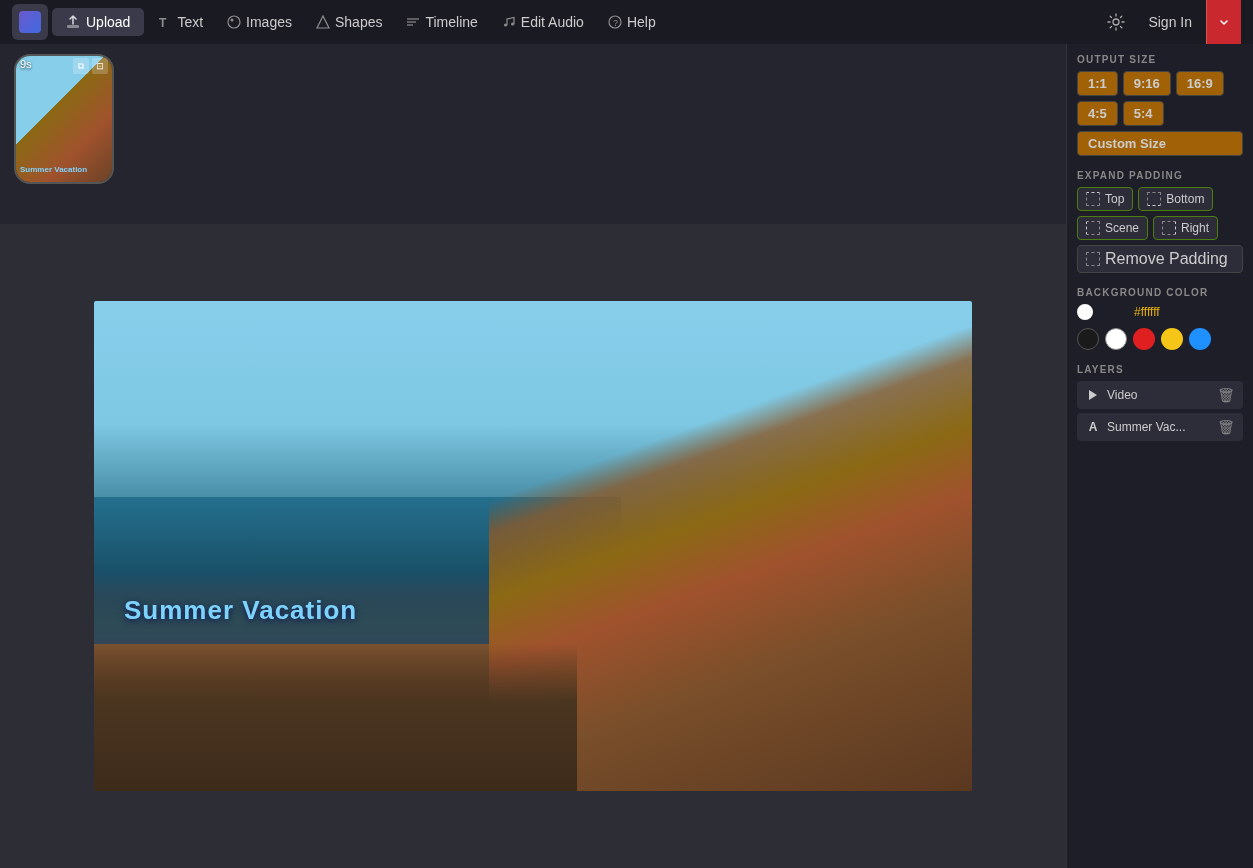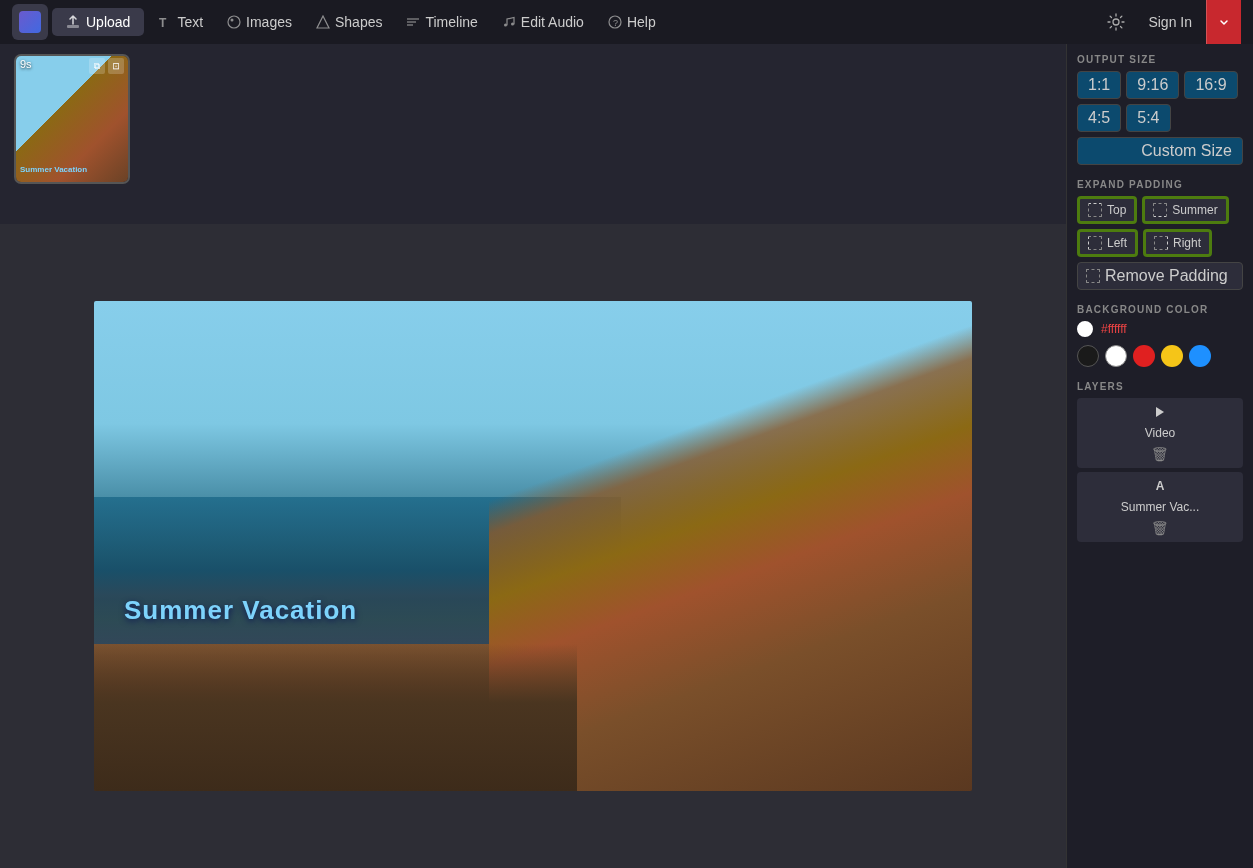--- a/index.html
+++ b/index.html
@@ -20,21 +20,21 @@
     .publish-arrow { background: #c8282e; color: #fff; padding: 0 12px; display: flex; align-items: center; cursor: pointer; border-left: 1px solid rgba(255,255,255,0.2); }
 
     
     .main { display: flex; height: calc(868px - 44px); }
 
     
     .left-panel { width: 1066px; display: flex; flex-direction: column; }
 
     
     .scenes-strip { background: #252530; height: 180px; display: flex; align-items: flex-start; padding: 10px 14px; gap: 10px; flex-shrink: 0; }
-    .scene-thumb { position: relative; width: 116px; height: 130px; border-radius: 7px; overflow: hidden; cursor: pointer; border: 2px solid #555; text-decoration: underline; }
+    .scene-thumb { position: relative; width: 100px; height: 130px; border-radius: 16px; overflow: hidden; cursor: pointer; border: 2px solid #555; text-decoration: underline; }
     .scene-label { position: absolute; top: 2px; left: 4px; font-size: 11px; color: #fff; text-shadow: 0 1px 3px rgba(0,0,0,0.8); }
     .scene-icons { position: absolute; top: 2px; right: 4px; display: flex; gap: 3px; }
     .scene-icon { width: 16px; height: 16px; background: rgba(255,255,255,0.2); border-radius: 2px; display: flex; align-items: center; justify-content: center; font-size: 9px; }
     .scene-preview { width: 100%; height: 100%; background: linear-gradient(135deg, #87CEEB 0%, #87CEEB 40%, #8B6914 40%, #a0522d 70%, #6b4226 100%); }
     .scene-title-overlay { position: absolute; bottom: 8px; left: 4px; font-size: 8px; color: #7dd3fc; font-weight: bold; }
     .add-scene { display: flex; align-items: center; gap: 6px; color: #aaa; font-size: 13px; cursor: pointer; margin-top: 130px; }
     .add-scene-icon { width: 18px; height: 18px; border: 2px solid #aaa; border-radius: 50%; display: flex; align-items: center; justify-content: center; font-size: 14px; line-height: 1; }
 
     
     .canvas-area { flex: 1; display: flex; align-items: center; justify-content: center; background: #2d2d35; padding: 20px; }
@@ -75,39 +75,39 @@
     .canvas-text { position: absolute; bottom: 165px; left: 30px; }
     .canvas-title { font-size: 26px; font-weight: bold; color: #7dd3fc; text-shadow: 0 2px 6px rgba(0,0,80,0.7); letter-spacing: 1px; }
     .canvas-subtitle { font-size: 20px; color: #7dd3fc; text-shadow: 0 2px 6px rgba(0,0,80,0.7); margin-top: 8px; }
 
     
     .right-panel { width: 187px; background: #1e1e28; border-left: 1px solid #333; display: flex; flex-direction: column; padding: 10px 10px; gap: 14px; overflow-y: auto; flex-shrink: 0; }
     .section-title { font-size: 10px; font-weight: 700; letter-spacing: 1.2px; color: #888; text-transform: uppercase; margin-bottom: 6px; }
 
     
     .size-grid { display: flex; flex-wrap: wrap; gap: 5px; }
-    .size-btn { background: #0c4a6e; color: #ccc; border: 1px solid #444; border-radius: 4px; padding: 4px 10px; font-size: 16px; cursor: pointer; }
-    .size-btn.wide { width: 100%; text-align: right; }
+    .size-btn { background: #a16207; color: #ccc; border: 1px solid #444; border-radius: 4px; padding: 4px 10px; font-size: 13px; cursor: pointer; font-weight: bold; }
+    .size-btn.wide { width: 100%; text-align: left; }
 
     
     .padding-grid { display: flex; flex-wrap: wrap; gap: 5px; }
-    .pad-btn { display: flex; align-items: center; gap: 5px; background: #2d2d3a; color: #ccc; border: 3px solid #4d7c0f; border-radius: 4px; padding: 4px 8px; font-size: 12px; cursor: pointer; }
+    .pad-btn { display: flex; align-items: center; gap: 5px; background: #2d2d3a; color: #ccc; border: 1px solid #4d7c0f; border-radius: 4px; padding: 4px 8px; font-size: 12px; cursor: pointer; }
     .pad-icon { width: 14px; height: 14px; border: 1.5px dashed #888; border-radius: 1px; }
     .remove-pad-btn { display: flex; align-items: center; gap: 5px; background: #2d2d3a; color: #ccc; border: 1px solid #444; border-radius: 4px; padding: 4px 8px; font-size: 16px; cursor: pointer; width: 100%; }
 
     
     .color-row { display: flex; align-items: center; gap: 8px; margin-bottom: 8px; }
     .color-swatch-active { width: 16px; height: 16px; border-radius: 50%; border: 2px solid #fff; }
-    .color-hex { font-size: 12px; color: #ef4444; }
+    .color-hex { font-size: 12px; color: #eab308; margin-left: 33px; }
     .color-swatches { display: flex; gap: 6px; }
     .color-dot { width: 22px; height: 22px; border-radius: 50%; cursor: pointer; }
 
     
     .layers-list { display: flex; flex-direction: column; gap: 4px; }
-    .layer-item { display: flex; align-items: center; background: #2d2d3a; border-radius: 4px; padding: 6px 8px; cursor: pointer; gap: 6px; flex-direction: column; }
+    .layer-item { display: flex; align-items: center; background: #2d2d3a; border-radius: 4px; padding: 6px 8px; cursor: pointer; gap: 6px; }
     .layer-icon { width: 16px; height: 16px; display: flex; align-items: center; justify-content: center; flex-shrink: 0; }
     .layer-name { font-size: 12px; color: #ccc; flex: 1; overflow: hidden; text-overflow: ellipsis; white-space: nowrap; }
     .layer-delete { color: #888; font-size: 14px; cursor: pointer; flex-shrink: 0; }
     .play-icon { width: 0; height: 0; border-top: 5px solid transparent; border-bottom: 5px solid transparent; border-left: 8px solid #ccc; }
     .text-layer-icon { font-size: 12px; color: #ccc; font-weight: bold; }
   </style>
 </head>
 <body>
 
 <header class="header">
@@ -245,25 +245,25 @@
 
     <div>
       <div class="section-title">EXPAND PADDING</div>
       <div class="padding-grid">
         <button class="pad-btn">
           <div class="pad-icon" style="border-top-color:#ccc;"></div>
           <span>Top</span>
         </button>
         <button class="pad-btn">
           <div class="pad-icon" style="border-bottom-color:#ccc;"></div>
-          <span>Summer</span>
+          <span>Bottom</span>
         </button>
         <button class="pad-btn">
           <div class="pad-icon" style="border-left-color:#ccc;"></div>
-          <span>Left</span>
+          <span>Scene</span>
         </button>
         <button class="pad-btn">
           <div class="pad-icon" style="border-right-color:#ccc;"></div>
           <span>Right</span>
         </button>
         <button class="remove-pad-btn">
           <div class="pad-icon"></div>
           <span>Remove Padding</span>
         </button>
       </div>

